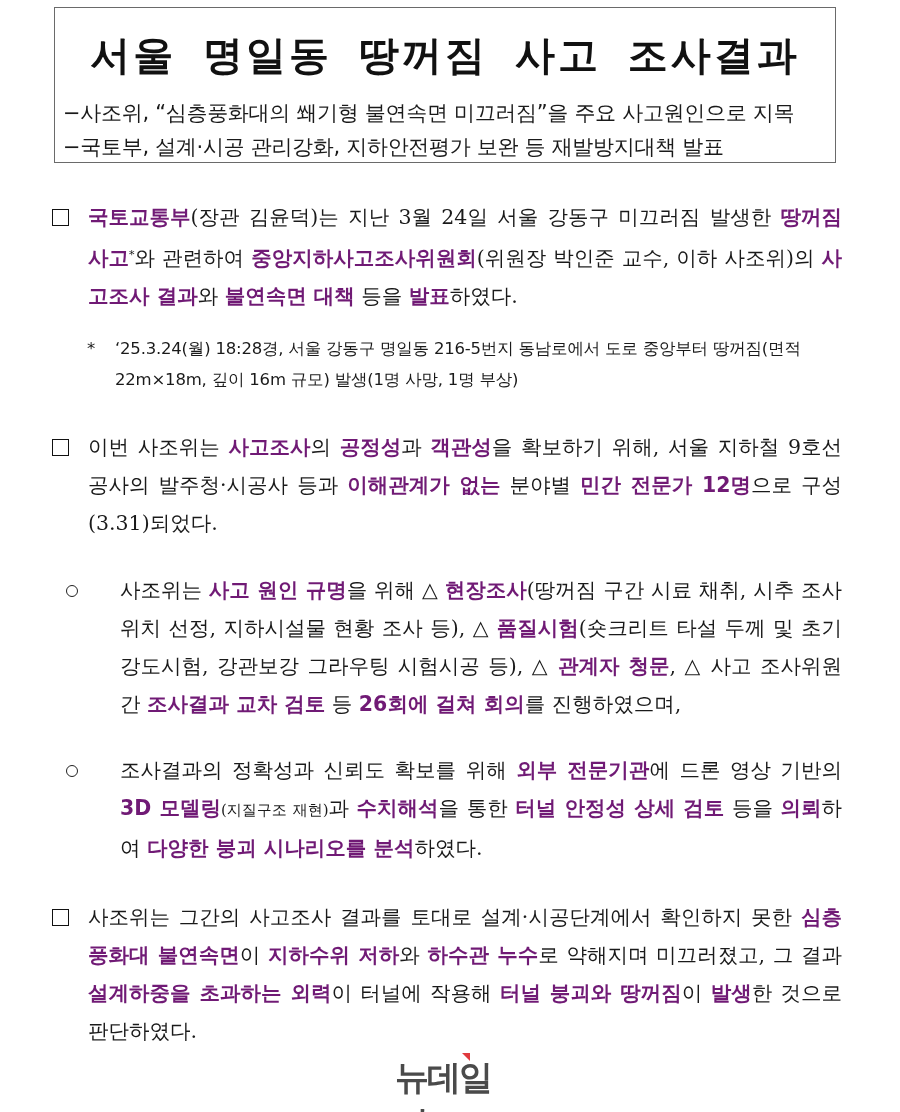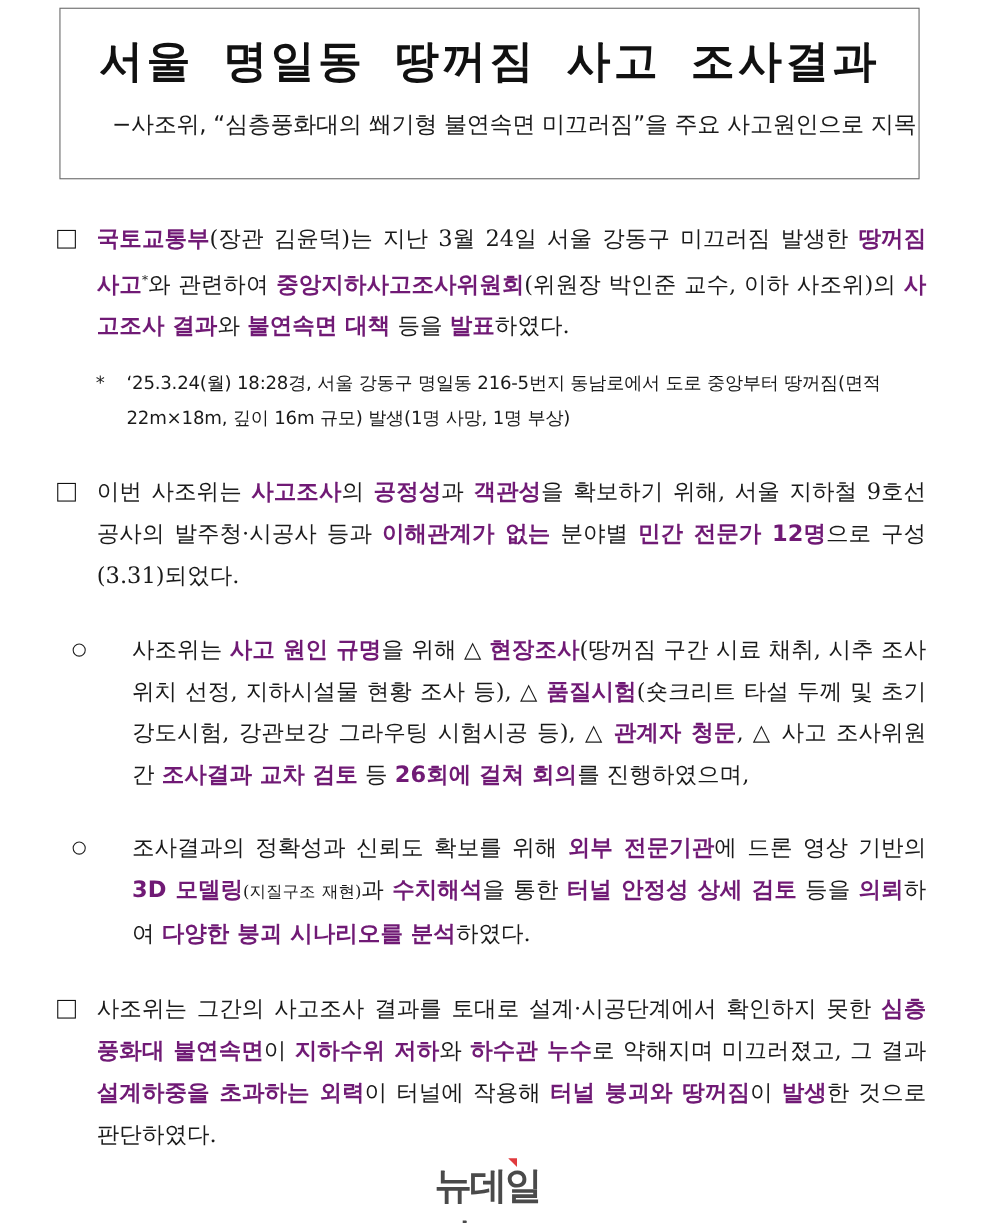--- a/index.html
+++ b/index.html
@@ -14,21 +14,21 @@
   }
   .title {
     position: absolute; left: 0; right: 0; top: 20px; text-align: center;
     font-family: "DejaVu Sans", "Liberation Sans", sans-serif;
     font-weight: bold; font-size: 40px; letter-spacing: 3px; word-spacing: 10px;
     color: #111;
   }
   .sub {
     position: absolute; left: 8px; right: 2px; white-space: nowrap;
     font-family: "DejaVu Sans", "Liberation Sans", sans-serif;
-    font-size: 21px; letter-spacing: -0.3px; color: #1a1a1a; text-align: right;
+    font-size: 21px; letter-spacing: -0.3px; color: #1a1a1a;
   }
   .sub1 { top: 91px; }
   .sub2 { top: 125px; }
 
   .para {
     position: absolute; left: 52px; width: 790px;
     font-size: 20.5px; line-height: 38px; color: #1a1a1a;
   }
   .para .marker {
     position: absolute; left: 0; top: 0;
@@ -70,20 +70,21 @@
     position: absolute; left: 67px; top: 0px; width: 0; height: 0;
     border-left: 8px solid transparent; border-top: 8px solid #e03a3e;
   }
 </style>
 </head>
 <body>
 
 <div class="header-box">
   <div class="title">서울 명일동 땅꺼짐 사고 조사결과</div>
   <div class="sub sub1">−사조위, “심층풍화대의 쐐기형 불연속면 미끄러짐”을 주요 사고원인으로 지목</div>
+  <div class="sub sub2">−국토부, 설계·시공 관리강화, 지하안전평가 보완 등 재발방지대책 발표</div>
 </div>
 
 <div class="para" style="top:198px;">
   <span class="marker"><span class="square"></span></span>
   <div class="body"><span class="bold">국토교통부</span><span>(장관 김윤덕)는 지난 3월 24일 서울 강동구 미끄러짐 발생한 </span><span class="bold">땅꺼짐 사고</span><span class="sup">*</span><span>와 관련하여 </span><span class="bold">중앙지하사고조사위원회</span><span>(위원장 박인준 교수, 이하 사조위)의 </span><span class="bold">사고조사 결과</span><span>와 </span><span class="bold">불연속면 대책</span><span> 등을 </span><span class="bold">발표</span><span>하였다.</span></div>
 </div>
 
 <div class="footnote" style="top:333px;">
   <span class="star">*</span>
   <div class="fbody">‘25.3.24(월) 18:28경, 서울 강동구 명일동 216-5번지 동남로에서 도로 중앙부터 땅꺼짐(면적22m×18m, 깊이 16m 규모) 발생(1명 사망, 1명 부상)</div>

